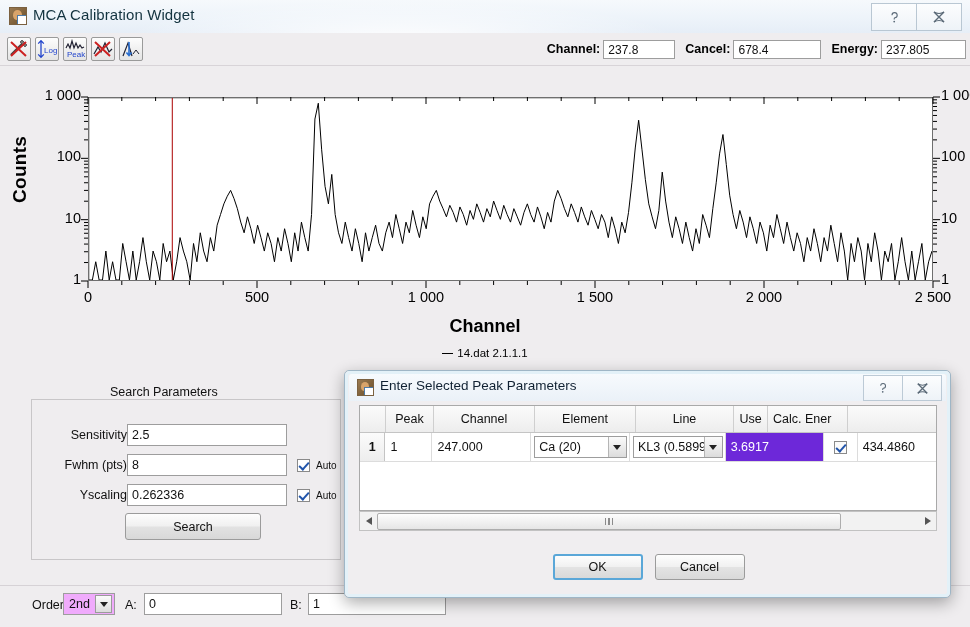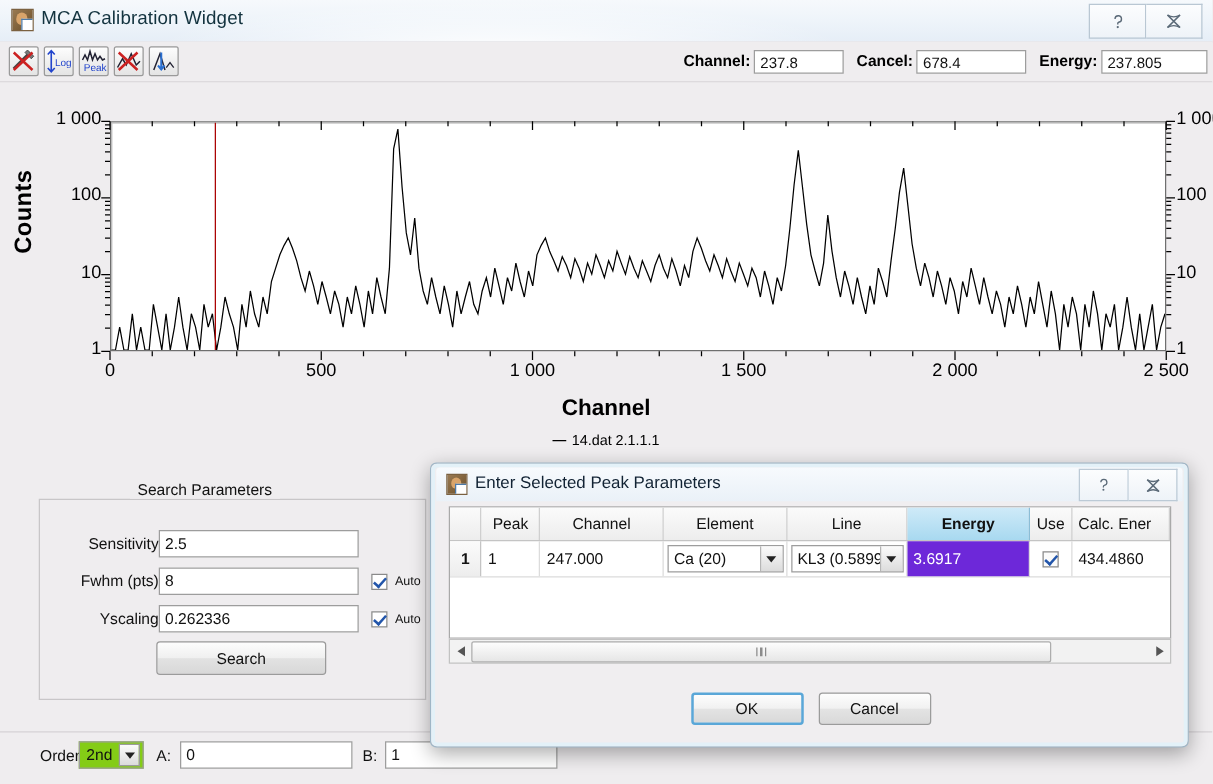--- a/index.html
+++ b/index.html
@@ -131,21 +131,21 @@
   .bottombar{
     position:absolute;left:0;top:585px;width:970px;height:42px;
     background:#efedef;border-top:1px solid #d6d2d6;
   }
   .bb-lab{position:absolute;font-size:12.5px;color:#111;top:12px;}
   .bb-inp{
     position:absolute;top:7px;height:22px;border:1px solid #9d9d9d;background:#fff;
     font-size:12.5px;color:#111;display:flex;align-items:center;padding-left:4px;box-sizing:border-box;
   }
   .combo{
-    position:absolute;top:7px;height:22px;border:1px solid #9d9d9d;background:#84cc16;
+    position:absolute;top:7px;height:22px;border:1px solid #9d9d9d;background:#f0abfc;
     font-size:12.5px;color:#111;display:flex;align-items:center;box-sizing:border-box;
   }
   .combo .val{padding-left:5px;flex:1;}
   .combo .arrow{
     width:17px;height:18px;margin-right:2px;
     border:1px solid #9b9b9b;
     background:linear-gradient(to bottom,#fbfbfb,#dcdcdc);
     display:flex;align-items:center;justify-content:center;box-sizing:border-box;
   }
   .tri-down{width:0;height:0;border-left:4px solid transparent;border-right:4px solid transparent;border-top:5px solid #222;}
@@ -510,21 +510,20 @@
       </div>
     </div>
 
     <div class="grid-wrap">
       <div class="grid-hdr">
         <div class="hcell" style="width:26px"></div>
         <div class="hcell" style="width:48px">Peak</div>
         <div class="hcell" style="width:101px">Channel</div>
         <div class="hcell" style="width:101px">Element</div>
         <div class="hcell" style="width:98px">Line</div>
-        <div class="hcell sel" style="width:101px">Energy</div>
         <div class="hcell" style="width:34px">Use</div>
         <div class="hcell" style="width:80px;justify-content:flex-start;padding-left:5px">Calc. Ener</div>
       </div>
       <div class="grid-row">
         <div class="cell rowhdr" style="width:26px">1</div>
         <div class="cell" style="width:48px">1</div>
         <div class="cell" style="width:101px">247.000</div>
         <div class="cell" style="width:101px;padding-left:0">
           <span class="cellcombo">
             <span class="cval">Ca (20)</span>

